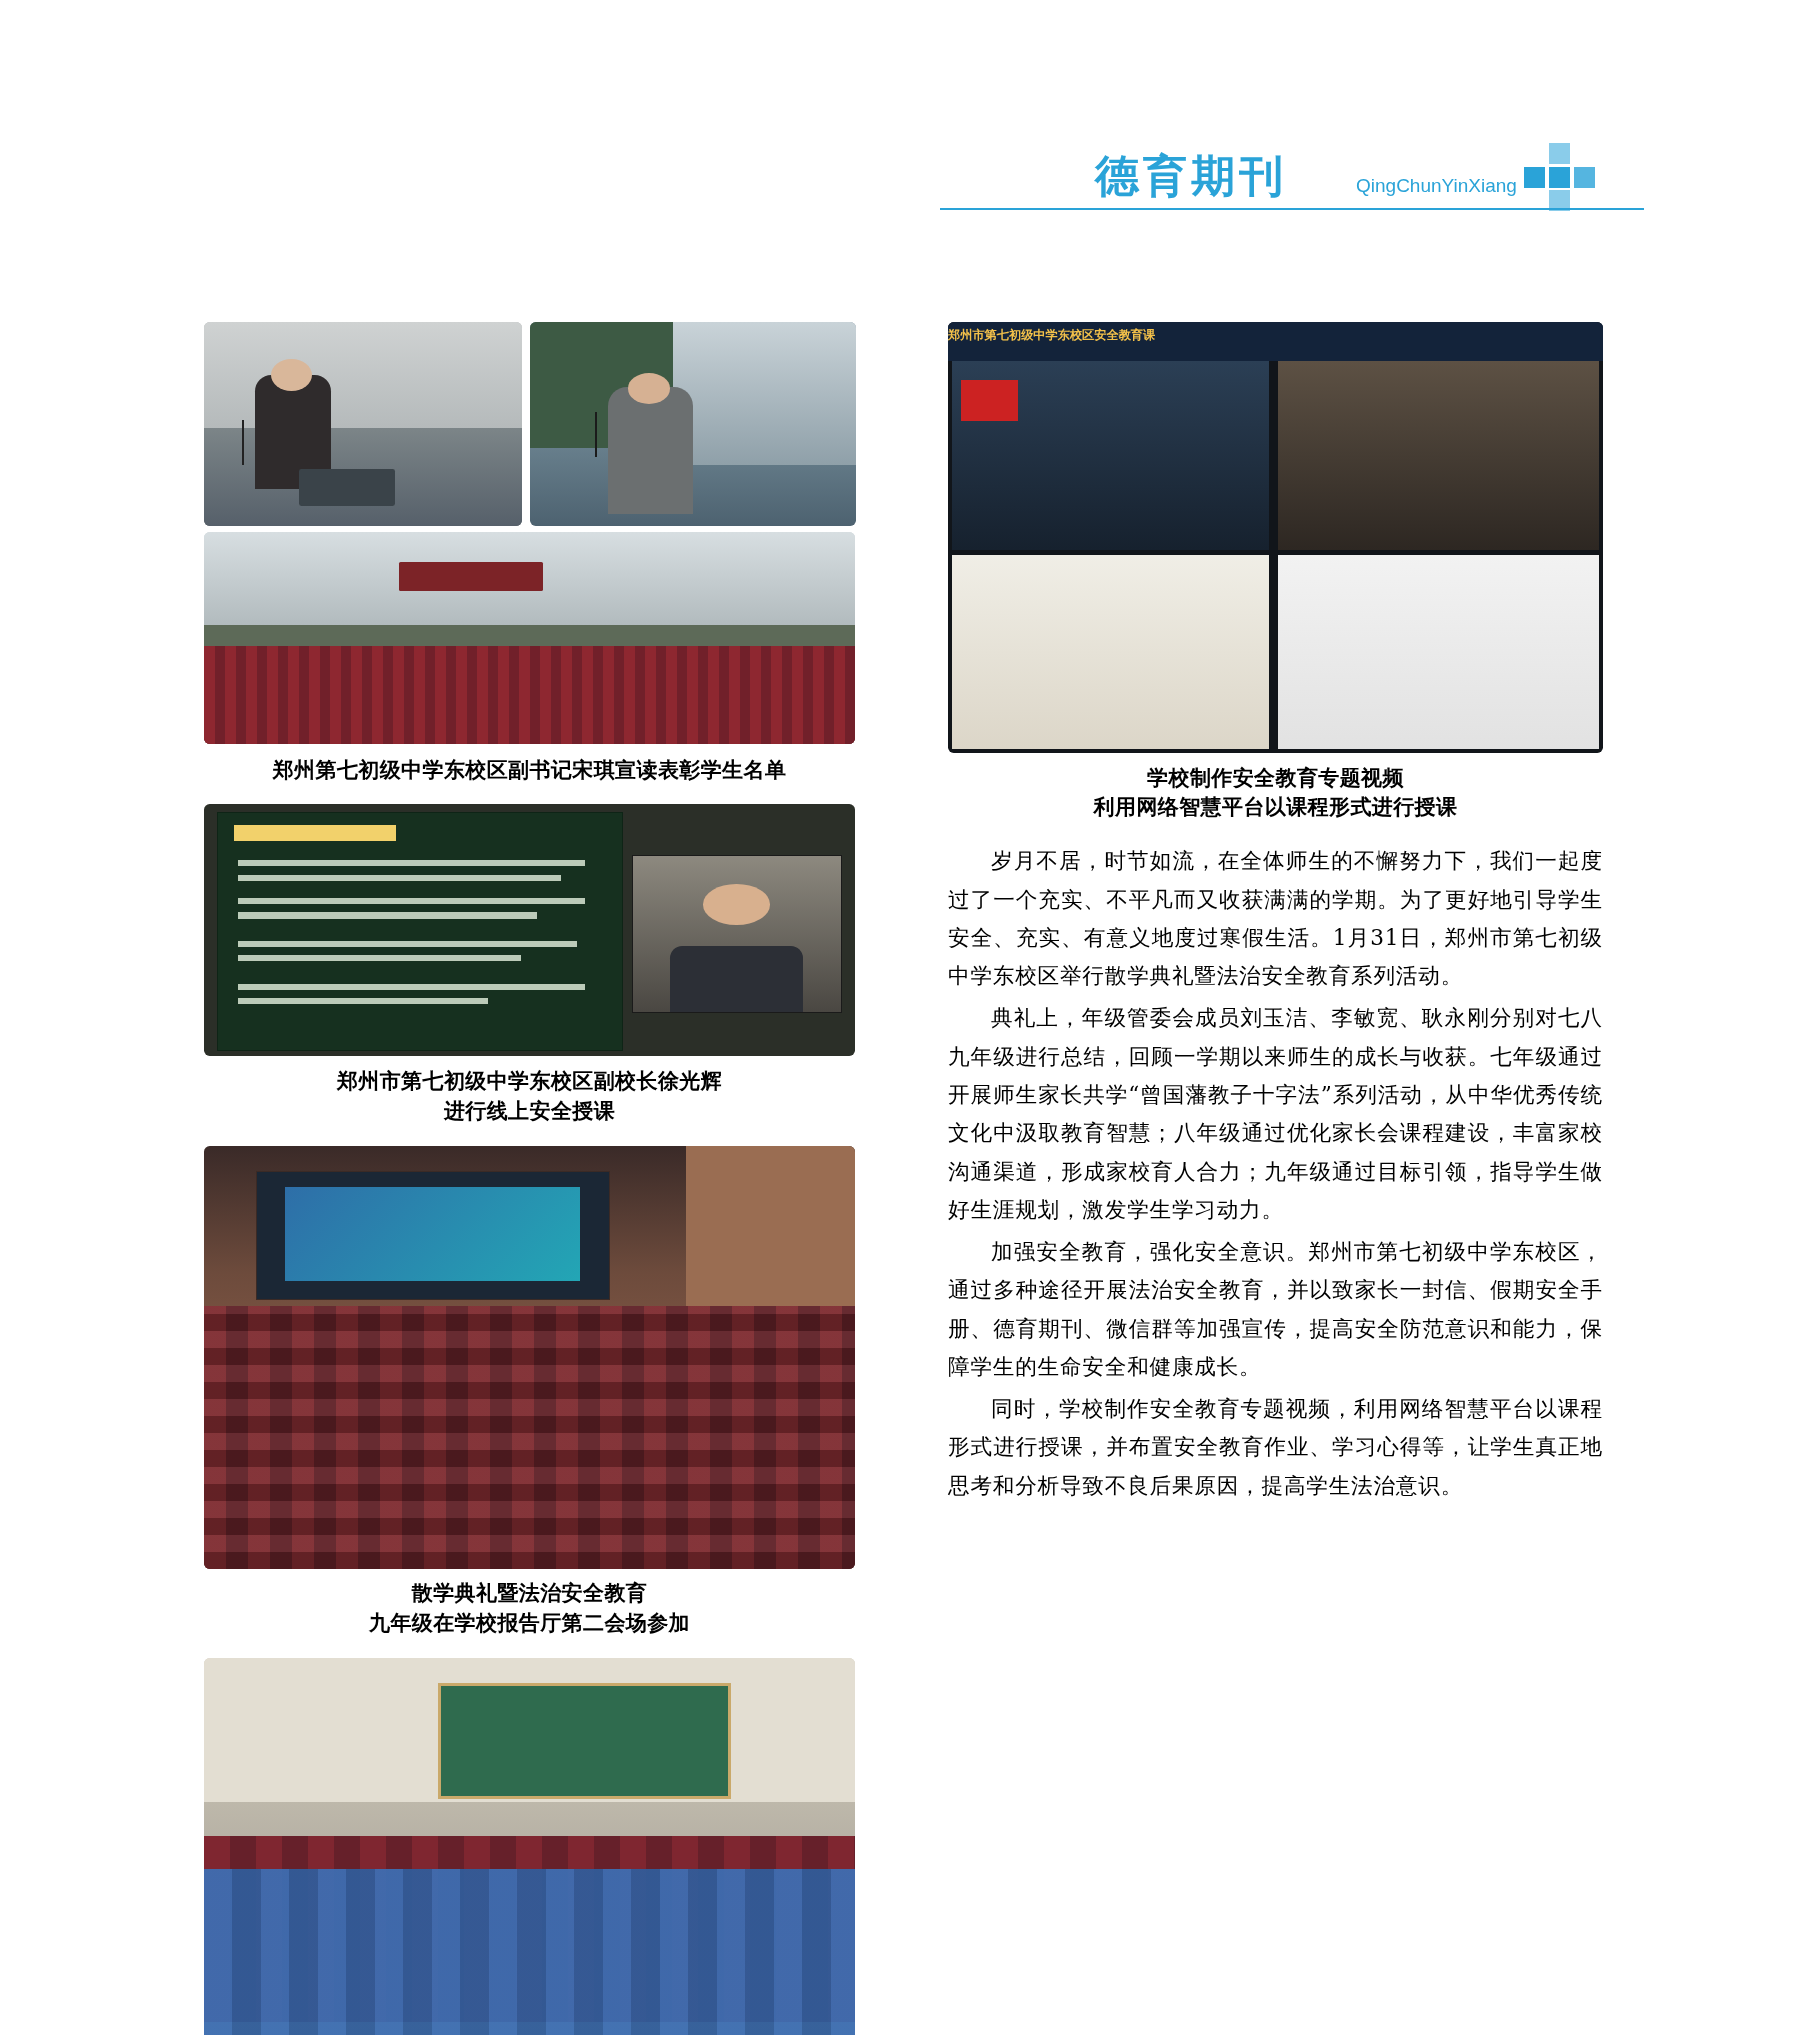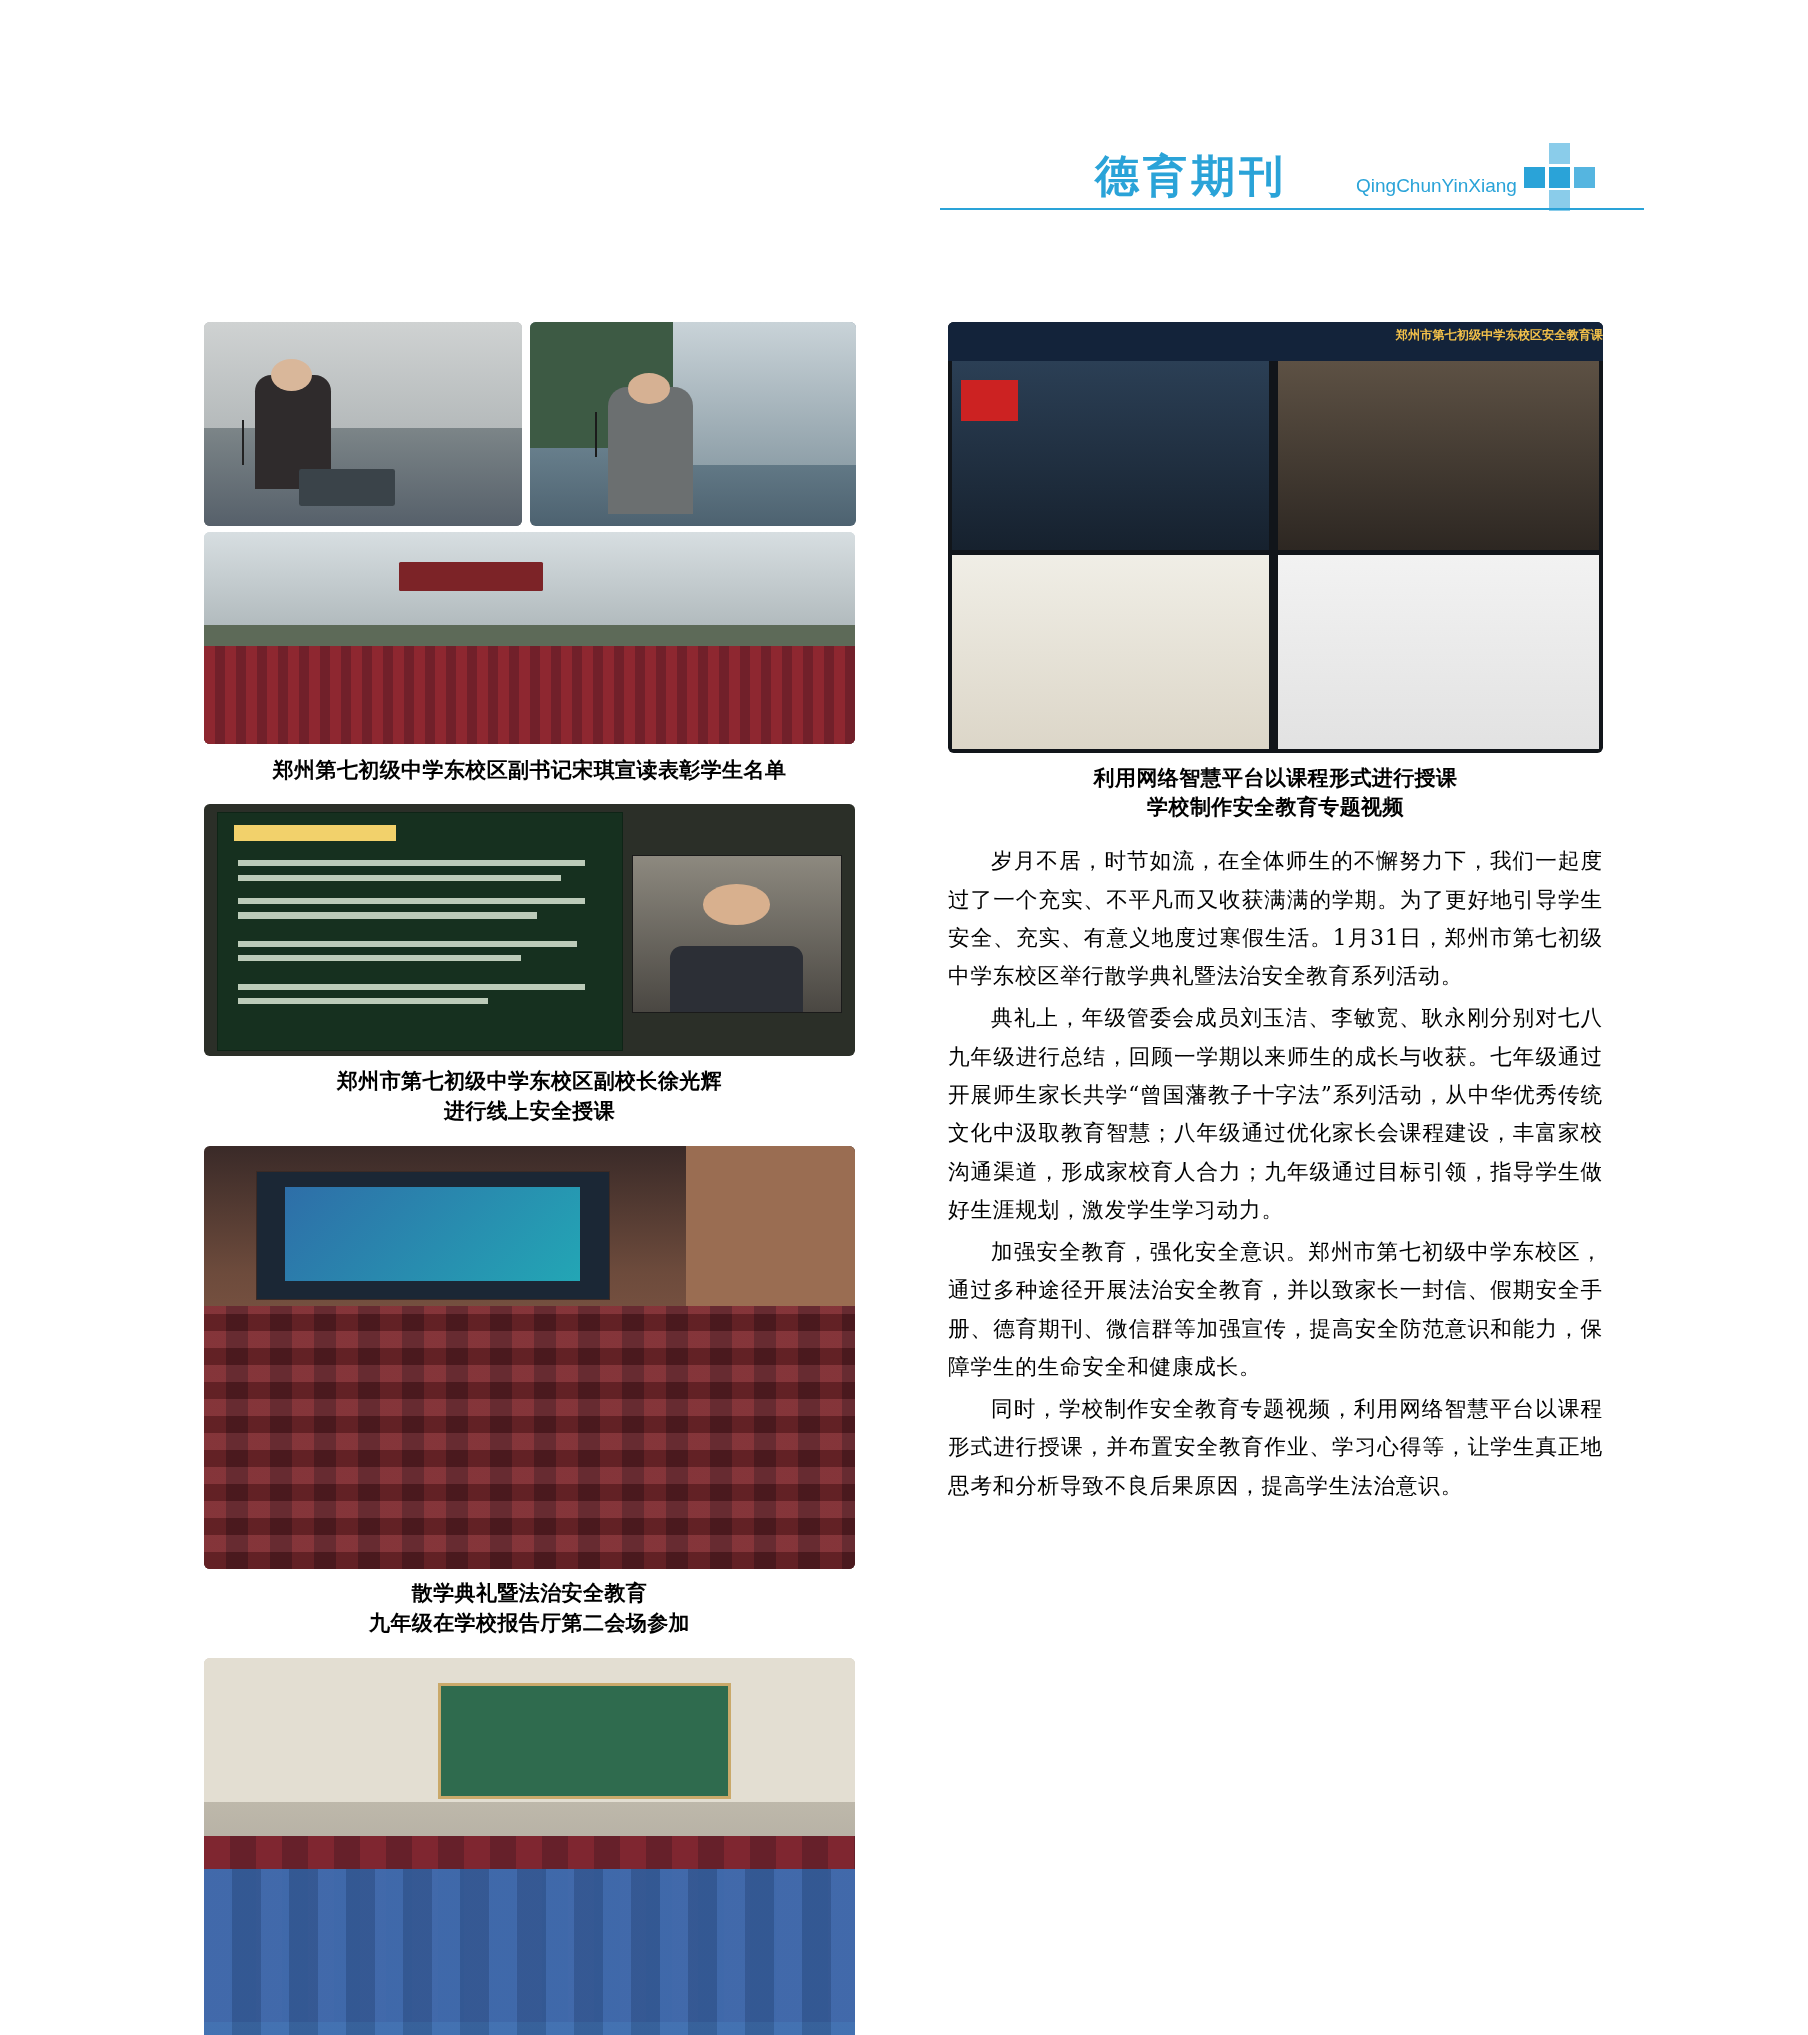--- a/index.html
+++ b/index.html
@@ -134,21 +134,21 @@
   .p2 .screen{ position:absolute; left:30%; top:14%; width:22%; height:14%; background:#7c2327; border-radius:1.6px; }
   .p2 .crowd { position:absolute; left:0; bottom:0; right:0; height:46%;
                background:
                  repeating-linear-gradient(90deg,#8e2730 0 10.6px,#71202a 10.6px 21px),
                  #7b2530; }
   .p2 .ground{ position:absolute; left:0; bottom:46%; right:0; height:10%; background:#5d6a58; }
 
   
   .p3 { background:#11151a; }
   .p3 .banner{ position:absolute; left:0; top:0; right:0; height:9%; background:#13233a; }
-  .p3 .banner span{ position:absolute; left:0; right:0; top:14%; text-align:right; color:#f3c14a; font-size:12.2px; font-family:"DejaVu Sans",sans-serif; font-weight:bold; }
+  .p3 .banner span{ position:absolute; left:0; right:0; top:14%; text-align:left; color:#f3c14a; font-size:12.2px; font-family:"DejaVu Sans",sans-serif; font-weight:bold; }
   .p3 .t{ position:absolute; }
   .p3 .t1{ left:0.6%;  top:9%;   width:48.4%; height:44%; background:linear-gradient(180deg,#2b3f55,#16212e); }
   .p3 .t2{ left:50.4%; top:9%;   width:49%;   height:44%; background:linear-gradient(180deg,#5d5144,#2d2722); }
   .p3 .t3{ left:0.6%;  top:54%;  width:48.4%; height:45%; background:linear-gradient(180deg,#f0eee6,#dcd6c8); }
   .p3 .t4{ left:50.4%; top:54%;  width:49%;   height:45%; background:linear-gradient(180deg,#f2f2f2,#e2e2e2); }
   .p3 .chip{ position:absolute; left:3%; top:10%; width:18%; height:22%; background:#c22; }
 
   
   .p4 { background:#2b2f28; }
   .p4 .slide{ position:absolute; left:2%; top:3%; width:62%; height:94%; background:#16301f; border:1.2px solid #0e2416; }
@@ -271,22 +271,22 @@
       </div>
     <div class="t t1">
         <div class="chip"></div>
       </div>
     <div class="t t2"></div>
     <div class="t t3"></div>
     <div class="t t4"></div>
   </div>
 
   <div class="caption">
+    <div>学校制作安全教育专题视频</div>
     <div>利用网络智慧平台以课程形式进行授课</div>
-    <div>学校制作安全教育专题视频</div>
   </div>
 
   <div class="body-text">
     <p>岁月不居，时节如流，在全体师生的不懈努力下，我们一起度过了一个充实、不平凡而又收获满满的学期。为了更好地引导学生安全、充实、有意义地度过寒假生活。1月31日，郑州市第七初级中学东校区举行散学典礼暨法治安全教育系列活动。</p>
     <p>典礼上，年级管委会成员刘玉洁、李敏宽、耿永刚分别对七八九年级进行总结，回顾一学期以来师生的成长与收获。七年级通过开展师生家长共学“曾国藩教子十字法”系列活动，从中华优秀传统文化中汲取教育智慧；八年级通过优化家长会课程建设，丰富家校沟通渠道，形成家校育人合力；九年级通过目标引领，指导学生做好生涯规划，激发学生学习动力。</p>
     <p>加强安全教育，强化安全意识。郑州市第七初级中学东校区，通过多种途径开展法治安全教育，并以致家长一封信、假期安全手册、德育期刊、微信群等加强宣传，提高安全防范意识和能力，保障学生的生命安全和健康成长。</p>
     <p>同时，学校制作安全教育专题视频，利用网络智慧平台以课程形式进行授课，并布置安全教育作业、学习心得等，让学生真正地思考和分析导致不良后果原因，提高学生法治意识。</p>
   </div>
 
 </div>

